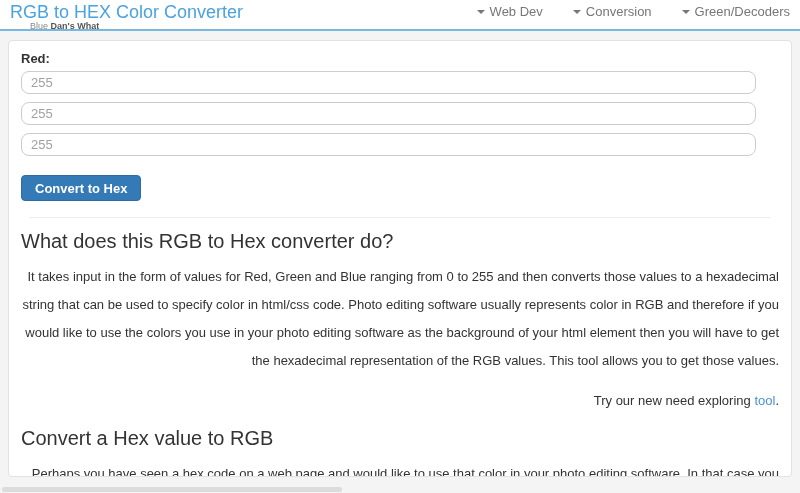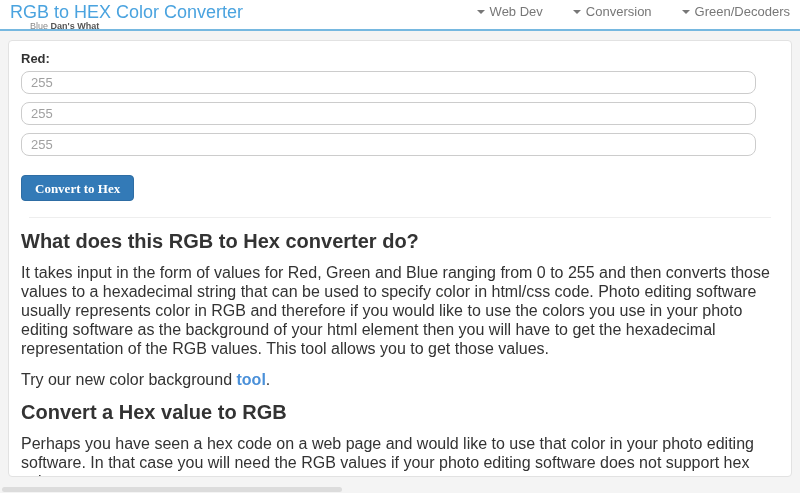--- a/index.html
+++ b/index.html
@@ -90,44 +90,44 @@
     margin-top: 11px;
     background: #337ab7;
     border: 1px solid #2e6da4;
     border-radius: 4px;
     color: #fff;
     font-size: 13px;
     font-weight: bold;
     padding: 5px 13px;
     height: 26px;
     cursor: pointer;
-    font-family: Liberation Serif, serif;
+    font-family: Liberation Sans, sans-serif;
   }
   hr.divider {
     border: none;
     border-top: 1px solid #eee;
     margin: 16px 8px 10px 8px;
   }
   h2.section-heading {
     font-size: 20px;
-    font-weight: bold;
+    font-weight: normal;
     color: #333;
     margin: 12px 0 10px 0;
   }
   p.body-text {
-    font-size: 16px;
+    font-size: 13px;
     color: #333;
-    line-height: 19px;
+    line-height: 28px;
     margin-bottom: 12px;
+    text-align: right;
   }
   a.text-link {
     color: #4a90d9;
     text-decoration: none;
     cursor: pointer;
-    font-weight: bold;
   }
   
   .hscrollbar {
     position: fixed;
     left: 2px; bottom: 1px;
     width: 340px; height: 5px;
     background: #dcdcdc;
     border-radius: 3px;
   }
 </style>
@@ -167,21 +167,21 @@
     <input class="form-input" type="text" placeholder="255" style="">
   </div>
 
   <button class="btn-primary">Convert to Hex</button>
 
   <hr class="divider">
 
   
   <h2 class="section-heading">What does this RGB to Hex converter do?</h2>
   <p class="body-text">It takes input in the form of values for Red, Green and Blue ranging from 0 to 255 and then converts those values to a hexadecimal string that can be used to specify color in html/css code. Photo editing software usually represents color in RGB and therefore if you would like to use the colors you use in your photo editing software as the background of your html element then you will have to get the hexadecimal representation of the RGB values. This tool allows you to get those values.</p>
-  <p class="body-text"><span>Try our new color background </span><a class="text-link">tool</a><span>.</span></p>
+  <p class="body-text"><span>Try our new need exploring </span><a class="text-link">tool</a><span>.</span></p>
 
   
   <h2 class="section-heading">Convert a Hex value to RGB</h2>
   <p class="body-text">Perhaps you have seen a hex code on a web page and would like to use that color in your photo editing software. In that case you will need the RGB values if your photo editing software does not support hex values.</p>
   
 
   
   
   
 </div>

